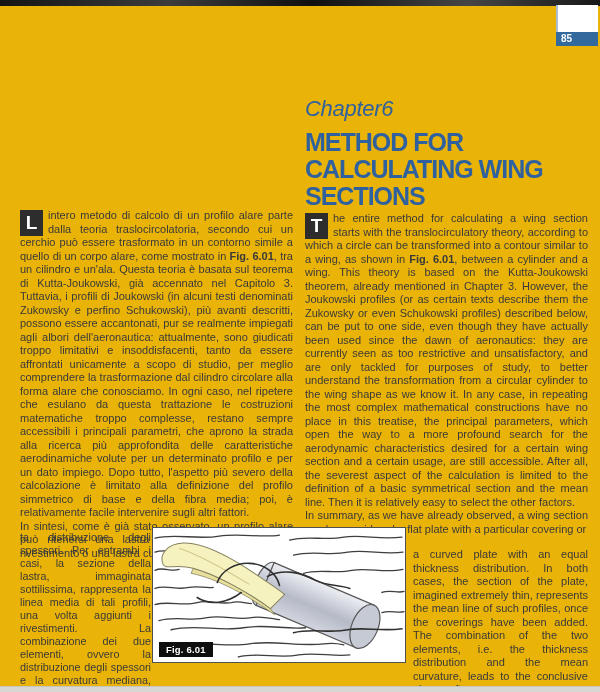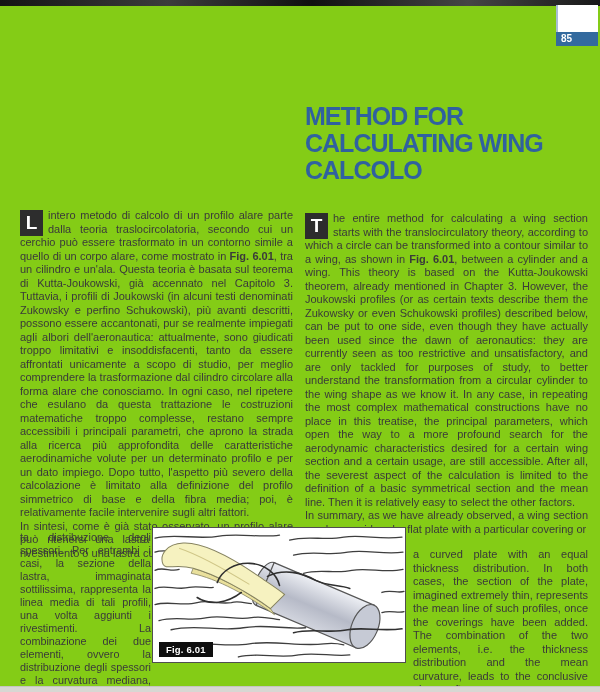--- a/index.html
+++ b/index.html
@@ -1,16 +1,16 @@
 <!DOCTYPE html>
 <html style="--heading_blue: #30619f; --page_tab_blue: #336a9e; --body_text: #3a3a3a; --figure_label_bg: #0e0e0e; --wing_yellow: #f6f2c0; --wing_edge_yellow: #e9e09c; --cylinder_light: #edeff4; --cylinder_mid: #b6bac7; --cylinder_end: #c6cad5; --stream_line: #3e3e3e; --bottom_strip: #d8d7d3;"><head>
 <meta charset="utf-8">
 <style>
   html,body{margin:0;padding:0;background:#e9e9e7;}
-  .page{position:relative;width:600px;height:692px;background:#84cc16;overflow:hidden;
+  .page{position:relative;width:600px;height:692px;background:#eab308;overflow:hidden;
         font-family:"Liberation Sans",sans-serif;}
 
   .topbar{position:absolute;top:0;left:0;width:600px;height:6px;
           background:linear-gradient(90deg,#141414,#3c3c3c 28%,#101010 52%,#454545 78%,#181818);}
 
   .pagenum-tab{position:absolute;top:5px;left:556px;width:42px;height:28px;background:#ffffff;
                border-left:2px solid #a9bdd3;box-sizing:border-box;}
   .pagenum-box{position:absolute;top:32px;left:556px;width:42px;height:14px;
                background:var(--page_tab_blue);color:#fff;font-size:10px;font-weight:bold;
                line-height:14px;padding-left:5px;box-sizing:border-box;}
@@ -62,21 +62,22 @@
 
   <div class="topbar"></div>
 
   <div class="pagenum-tab"></div>
   <div class="pagenum-box">
     <span>85</span>
   </div>
 
 
   <header class="col-head right">
-    <h1 class="title">METHOD FOR CALCULATING WING CALCOLO</h1>
+    <div class="chapter">Chapter6</div>
+    <h1 class="title">METHOD FOR CALCULATING WING SECTIONS</h1>
   </header>
 
   <div class="body it-wide">
     <p>
       <span class="dropcap">L</span><span><span>intero metodo di calcolo di un profilo alare parte dalla teoria traslocircolatoria, secondo cui un cerchio può essere trasformato in un contorno simile a quello di un corpo alare, come mostrato in </span><span class="bold">Fig. 6.01</span><span>, tra un cilindro e un'ala. Questa teoria è basata sul teorema di Kutta-Joukowski, già accennato nel Capitolo 3. Tuttavia, i profili di Joukowski (in alcuni testi denominati Zukowsky e perfino Schukowski), più avanti descritti, possono essere accantonati, pur se realmente impiegati agli albori dell'aeronautica: attualmente, sono giudicati troppo limitativi e insoddisfacenti, tanto da essere affrontati unicamente a scopo di studio, per meglio comprendere la trasformazione dal cilindro circolare alla forma alare che conosciamo. In ogni caso, nel ripetere che esulano da questa trattazione le costruzioni matematiche troppo complesse, restano sempre accessibili i principali parametri, che aprono la strada alla ricerca più approfondita delle caratteristiche aerodinamiche volute per un determinato profilo e per un dato impiego. Dopo tutto, l'aspetto più severo della calcolazione è limitato alla definizione del profilo simmetrico di base e della fibra media; poi, è relativamente facile intervenire sugli altri fattori.</span></span>
     </p>
     <p>In sintesi, come è già stato osservato, un profilo alare può ritenersi una lastra piana con un particolare rivestimento o una lastra curva con altrettan-</p>
   </div>
 
   <div class="body en-wide">

